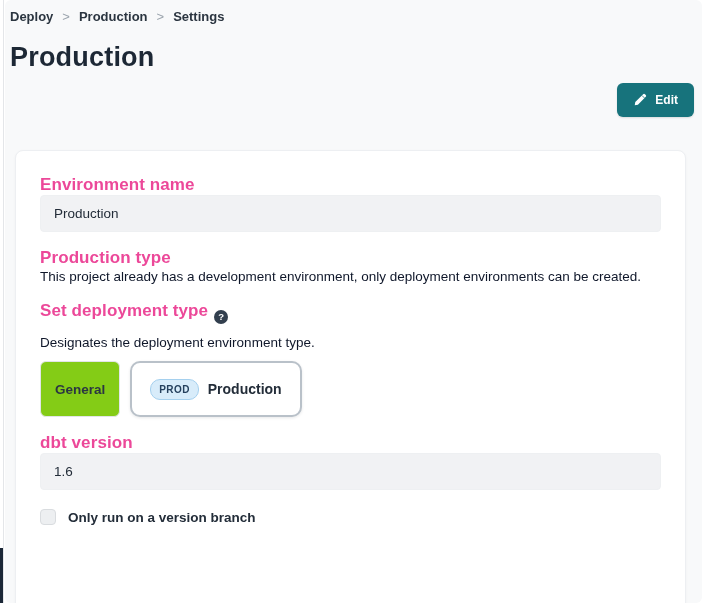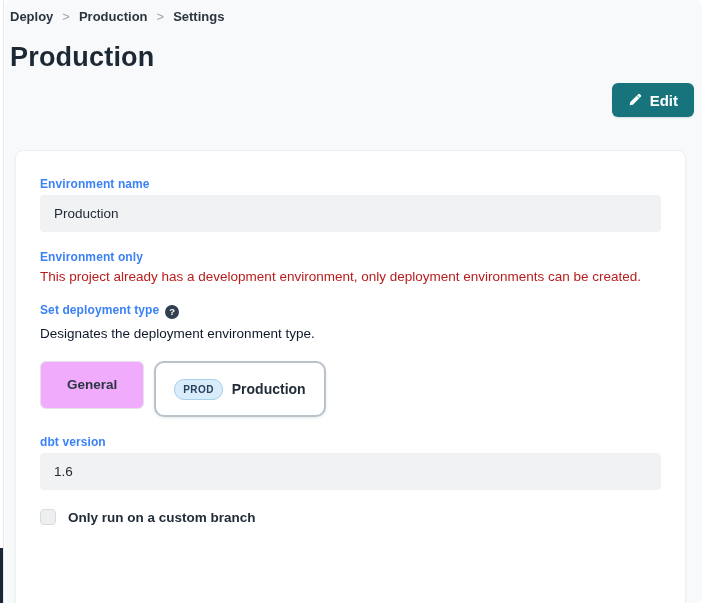--- a/index.html
+++ b/index.html
@@ -47,21 +47,21 @@
     font-size: 27px; line-height: 32px; font-weight: 700; color: #1d2835;
     letter-spacing: 0.2px;
   }
   .edit-row { margin-top: 10px; display: flex; justify-content: flex-end; }
   .edit-btn {
     display: inline-flex; align-items: center; gap: 8px;
     height: 34px; padding: 0 16px;
     background: #17737c; color: #ffffff;
     border: none; border-radius: 6px;
     font-family: "Liberation Sans", sans-serif;
-    font-size: 15px; font-weight: 700;
+    font-size: 12px; font-weight: 700;
     cursor: pointer; box-shadow: 0 1px 2px rgba(0,0,0,0.12);
   }
   .edit-btn svg { display: block; }
 
   
   .card {
     margin: 33px 8px 0 5px;
     background: #ffffff;
     border: 1px solid #edeff2;
     border-radius: 8px;
@@ -70,68 +70,68 @@
     min-height: 470px;
   }
   .card h2 {
     font-size: 18px; line-height: 22px; font-weight: 700; color: #232f3b;
     margin-bottom: 16px; letter-spacing: 0.1px;
   }
   .field { margin-top: 18px; }
   .field:first-of-type { margin-top: 0; }
   .field-label {
     display: block;
-    font-size: 12px; font-weight: 700; color: #3b82f6;
+    font-size: 17px; font-weight: 700; color: #ec4899;
     line-height: 15px; margin-bottom: 3px; letter-spacing: 0.1px;
   }
   .text-input {
     width: 100%; height: 37px;
     background: #f1f2f4;
     border: 1px solid #eef0f2;
     border-radius: 4px;
     padding: 0 13px;
     font-family: "Liberation Sans", sans-serif;
     font-size: 13.5px; color: #222c38;
   }
   .helper-text {
     margin-top: 0;
-    font-size: 13.5px; line-height: 17px; color: #b91c1c;
+    font-size: 13.5px; line-height: 17px; color: #0f172a;
   }
 
   
   .label-row { display: flex; align-items: center; gap: 6px; }
   .help-icon {
     width: 14px; height: 14px; border-radius: 50%;
     background: #323f4e; color: #ffffff;
     font-size: 9.5px; font-weight: 700;
     display: inline-flex; align-items: center; justify-content: center;
     cursor: pointer; line-height: 1;
   }
   .section-desc {
     margin-top: 4px;
     font-size: 13.5px; line-height: 17px; color: #0f172a;
   }
   .options { margin-top: 10px; display: flex; align-items: center; gap: 10px; }
   .option-btn {
-    height: 48px; padding: 0 26px;
-    background: #f0abfc;
+    height: 56px; padding: 0 14px;
+    background: #84cc16;
     border: 1px solid #e2e5e8;
     border-radius: 6px;
     font-family: "Liberation Sans", sans-serif;
     font-size: 13.5px; font-weight: 700; color: #2b3642;
     cursor: pointer;
   }
   .option-btn.selected {
     height: 56px; padding: 0 18px;
     background: #ffffff;
     border: 2px solid #b9c1c9;
     border-radius: 10px;
     display: inline-flex; align-items: center; gap: 9px;
     box-shadow: 0 1px 3px rgba(20,30,40,0.10);
-    color: #232d39; font-size: 14px; margin-top: 9px;
+    color: #232d39; font-size: 14px;
   }
   .prod-badge {
     background: #d8ecfa;
     border: 1px solid #a5d0ee;
     border-radius: 10px;
     padding: 3px 8px;
     font-size: 10px; font-weight: 700; color: #25405d;
     letter-spacing: 0.4px; line-height: 1.3;
   }
 
@@ -182,27 +182,27 @@
     </div>
 
     <section class="card">
 
       <div class="field">
         <label class="field-label">Environment name</label>
         <input class="text-input" type="text" readonly="" value="Production" style="">
       </div>
 
       <div class="field">
-        <label class="field-label">Environment only</label>
+        <label class="field-label">Production type</label>
         <p class="helper-text">This project already has a development environment, only deployment environments can be created.</p>
       </div>
 
       <div class="field">
         <div class="label-row">
-          <label class="field-label" style="margin-bottom:3px">Set deployment type</label>
+          <label class="field-label" style="margin-bottom:12px">Set deployment type</label>
           <span class="help-icon">?</span>
         </div>
         <p class="section-desc">Designates the deployment environment type.</p>
         <div class="options">
           <button class="option-btn">
             <span>General</span>
           </button>
           <button class="option-btn selected">
             <span class="prod-badge">PROD</span>
             <span>Production</span>
@@ -210,18 +210,18 @@
         </div>
       </div>
 
       <div class="field">
         <label class="field-label">dbt version</label>
         <input class="text-input" type="text" readonly="" value="1.6" style="">
       </div>
 
       <div class="checkbox-row">
         <input type="checkbox" class="checkbox" style="">
-        <span class="checkbox-label">Only run on a custom branch</span>
+        <span class="checkbox-label">Only run on a version branch</span>
       </div>
     </section>
 
   </div>
 </div>
 
 </body></html>

